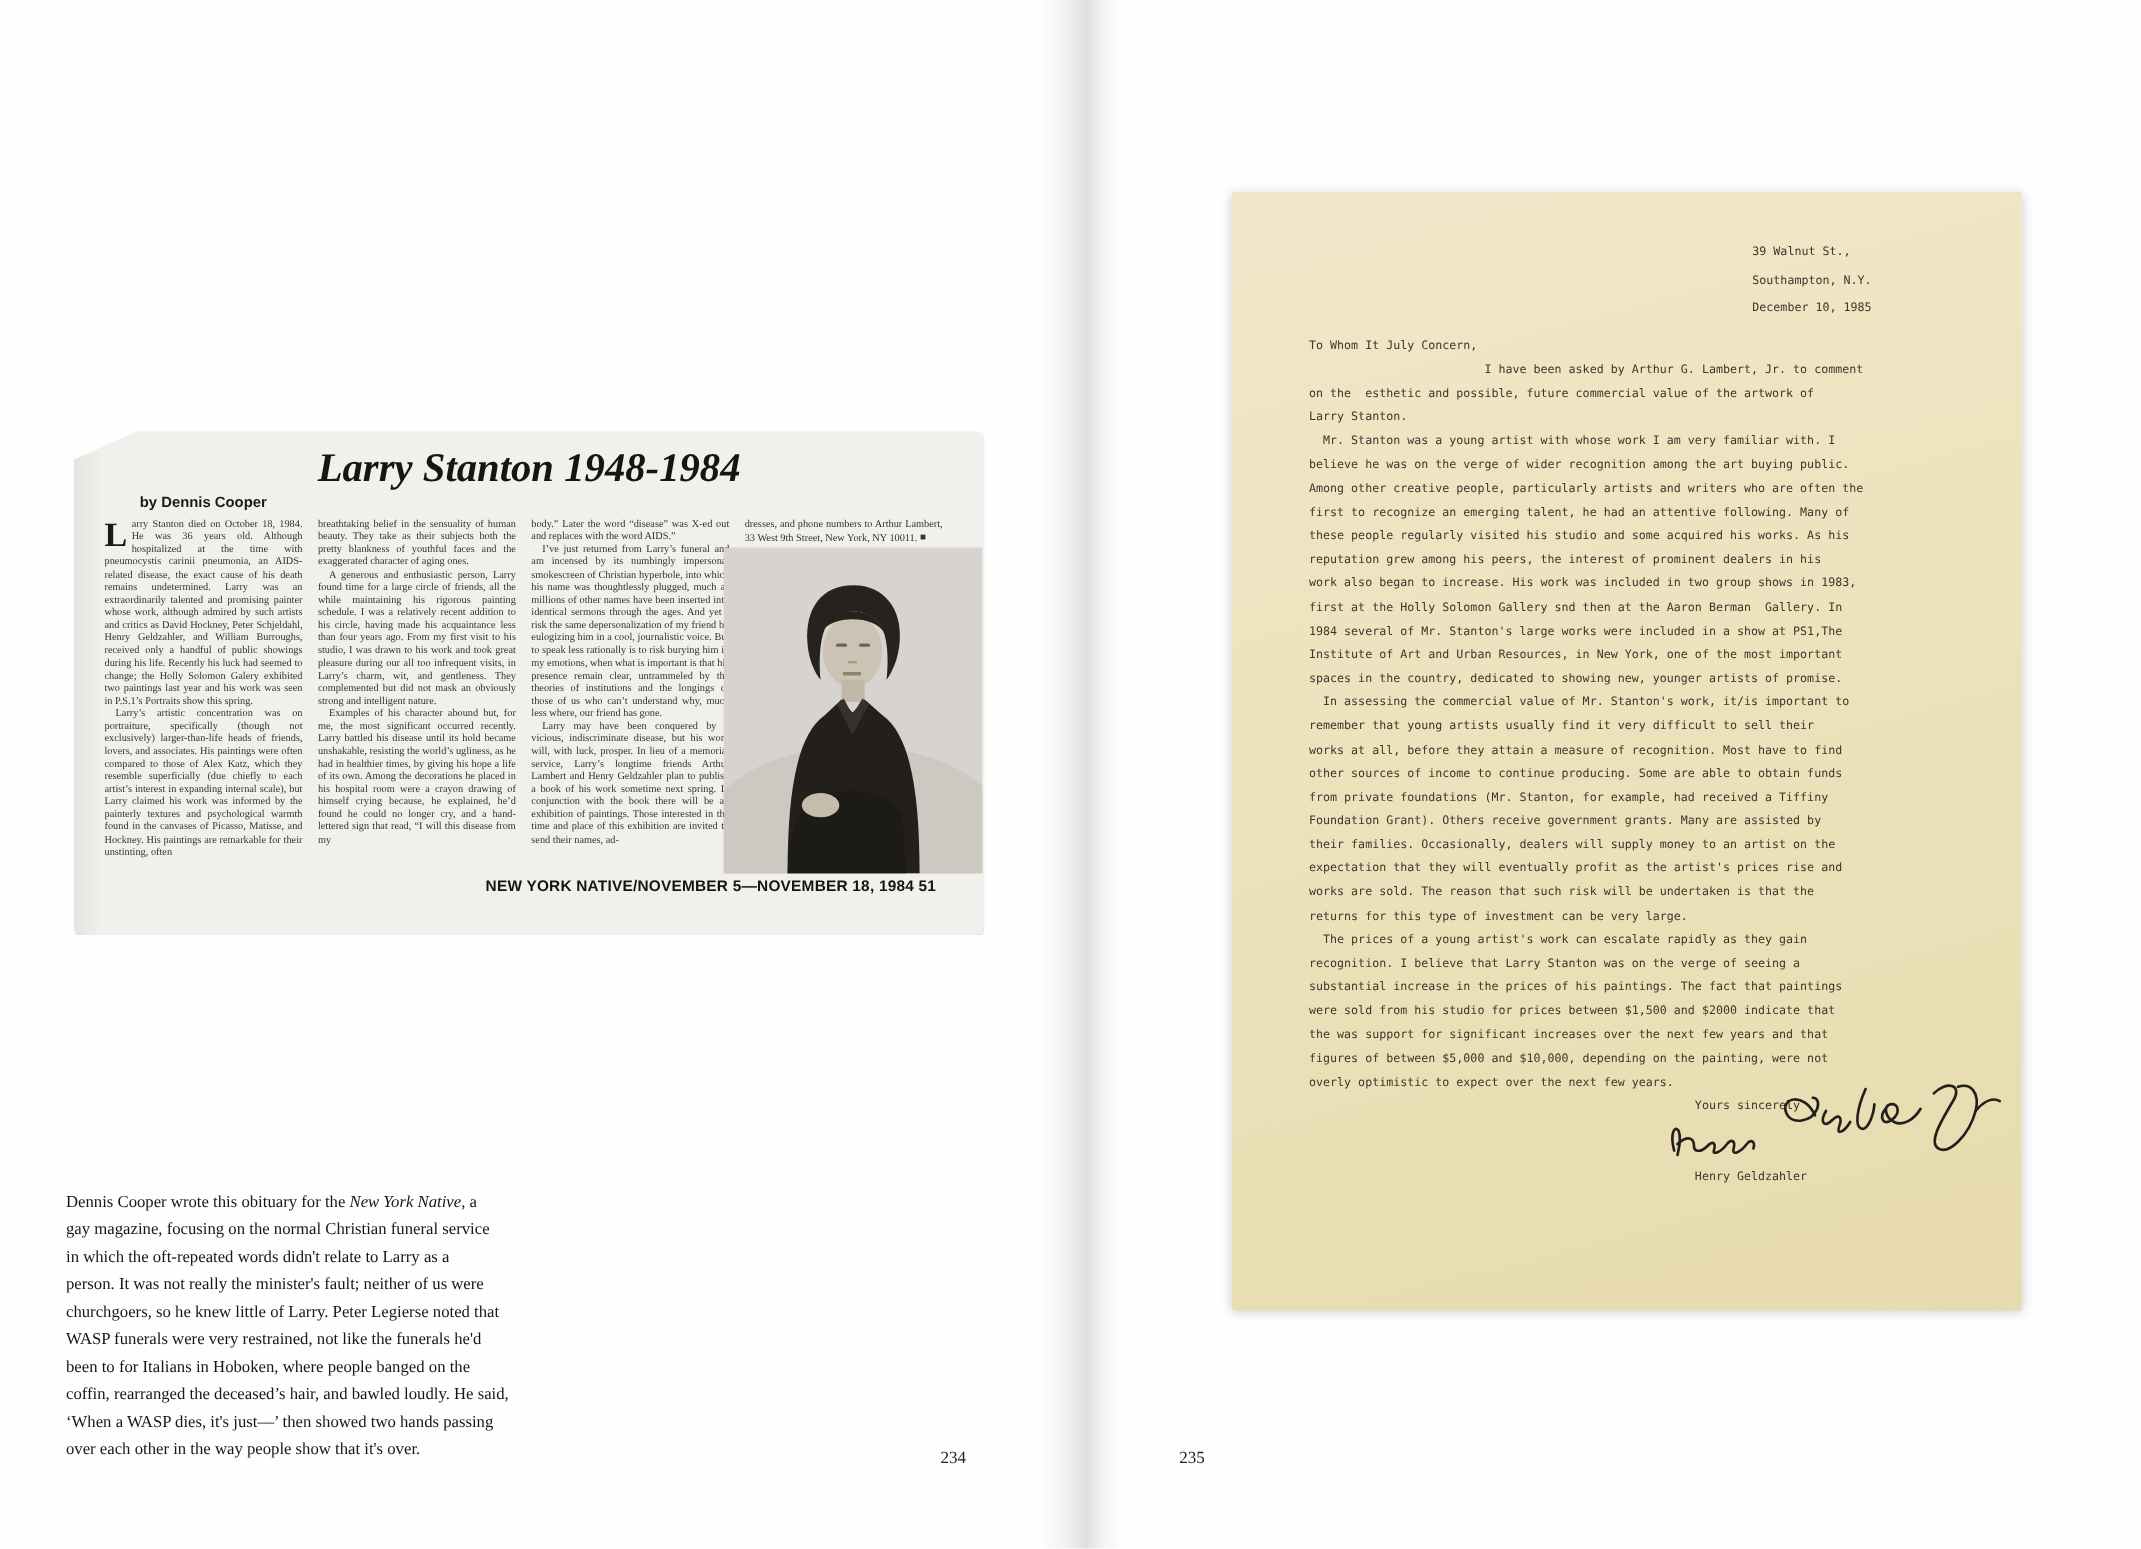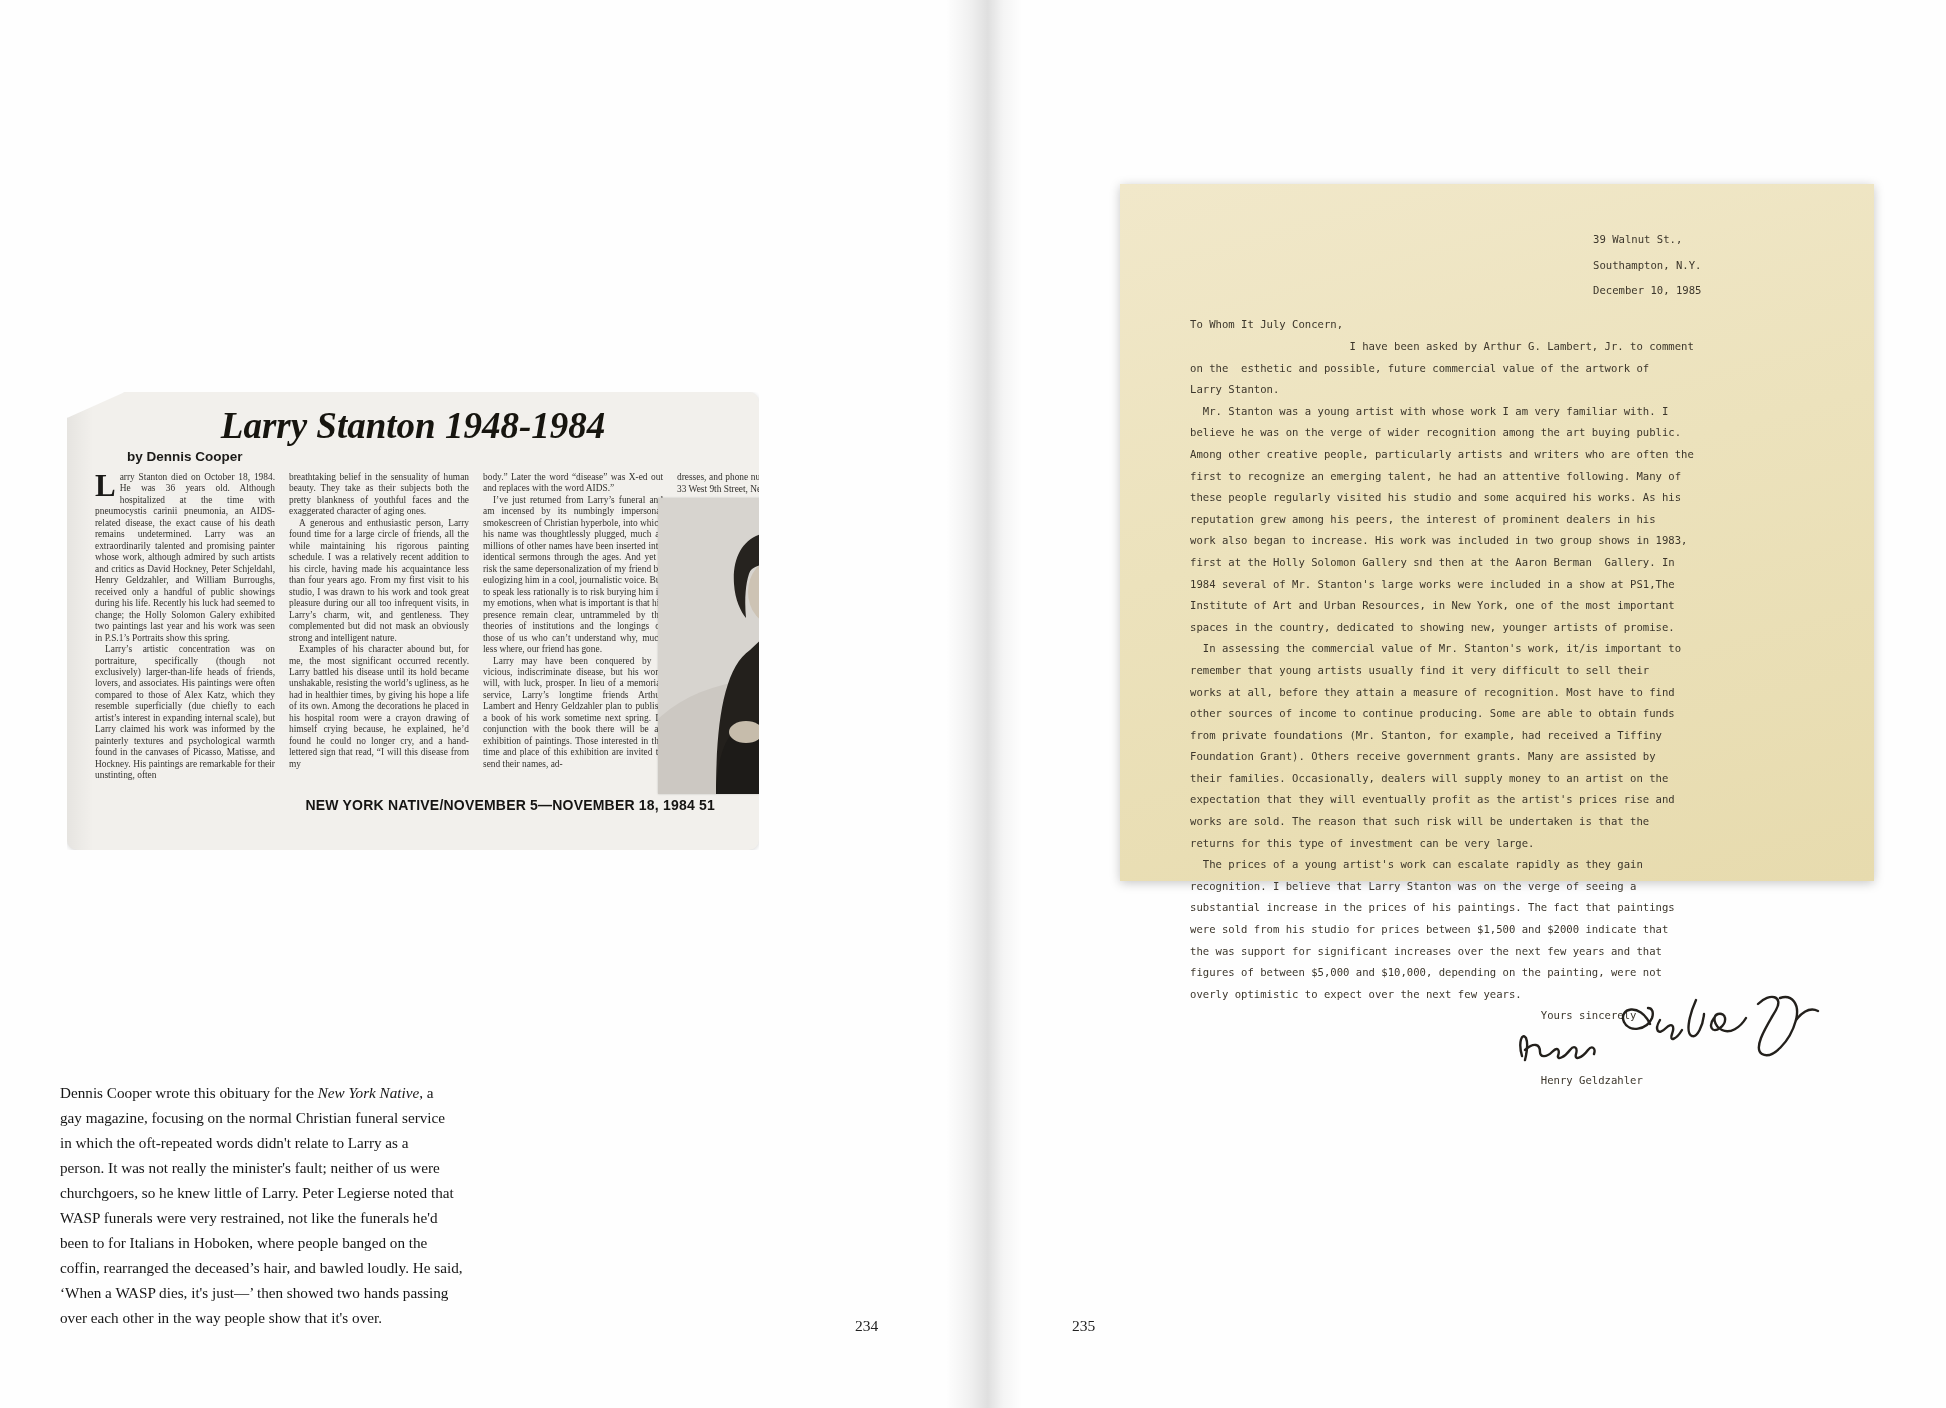--- a/index.html
+++ b/index.html
@@ -3,21 +3,21 @@
 <meta charset="utf-8">
 <style>
   html,body { margin:0; padding:0; background:#ffffff; }
   .spread { position:relative; width:1946px; height:1408px; background:#fefefe; overflow:hidden;
             font-family:"Liberation Serif", serif; }
   .spine { position:absolute; left:946px; top:0; width:76px; height:100%;
            background:linear-gradient(90deg, rgba(0,0,0,0) 0%, rgba(0,0,0,.05) 30%,
                       rgba(0,0,0,.12) 55%, rgba(0,0,0,.04) 75%, rgba(0,0,0,0) 100%); }
 
   
-  .clipping { position:absolute; left:67px; top:392px; width:692px; height:458px;
+  .clipping { position:absolute; left:67px; top:392px; width:828px; height:458px;
               background:linear-gradient(90deg, rgba(0,0,0,.05) 0, rgba(0,0,0,0) 26px), #f2f0ec;
               clip-path:polygon(0 26px, 58px 0, 100% 0, 100% 100%, 0 100%);
               box-shadow:0 1px 4px rgba(0,0,0,.15);border-radius:10px; }
   .headline { position:absolute; top:14px; left:0; right:0; text-align:center;
               font:italic bold 37px/1.1 "Liberation Serif", serif; color:#17150f; }
   .byline   { position:absolute; top:58px; left:28px;
               font:bold 13.5px/1 "Liberation Sans", sans-serif; color:#1b1a18;padding-left:32px; }
   .cols { position:absolute; top:80px; left:28px; width:772px; height:332px;
           display:flex; gap:14px; overflow:hidden; }
   .col  { width:180px; flex:0 0 180px; font:9.4px/1.22 "Liberation Serif", serif;
@@ -26,23 +26,23 @@
   .col p.first { text-indent:0; }
   .dropcap { float:left; font:bold 31px/26px "Liberation Serif", serif;
              margin:1px 4px 0 0; color:#1b1a18; }
   .photo { position:absolute; left:591px; top:106px; width:235px; height:296px;
            box-shadow:0 0 2px rgba(0,0,0,.2); }
   .news-footer { position:absolute; top:406px; right:44px;
                  font:bold 14px/1 "Liberation Sans", sans-serif; color:#151412; letter-spacing:.2px; }
   .endmark { font-size:9px; vertical-align:1px; }
 
   
-  .letter-paper { position:absolute; left:1120px; top:184px; width:718px; height:697px;
+  .letter-paper { position:absolute; left:1120px; top:174px; width:718px; height:1017px;
                   background:linear-gradient(165deg,#f1e8ca 0%, #ece2bc 45%, #e7dbae 100%);
-                  box-shadow:0 2px 10px rgba(0,0,0,.22);padding-left:36px; }
+                  box-shadow:0 2px 10px rgba(0,0,0,.22); }
   .addr { position:absolute; left:473px; top:43px; white-space:pre-line;
           font:10.6px/25.5px "DejaVu Sans Mono", monospace; color:#3c362b; }
   .salut { position:absolute; left:70px; top:134px;
            font:10.6px/1.2 "DejaVu Sans Mono", monospace; color:#3c362b; }
   .letter-body { position:absolute; left:70px; top:152px; white-space:pre;
                  font:10.6px/21.6px "DejaVu Sans Mono", monospace; color:#3c362b; }
   .signature { position:absolute; left:380px; top:800px; width:320px; height:90px; }
 
   
   .caption { position:absolute; font:15.2px/25px "Liberation Serif", serif;

